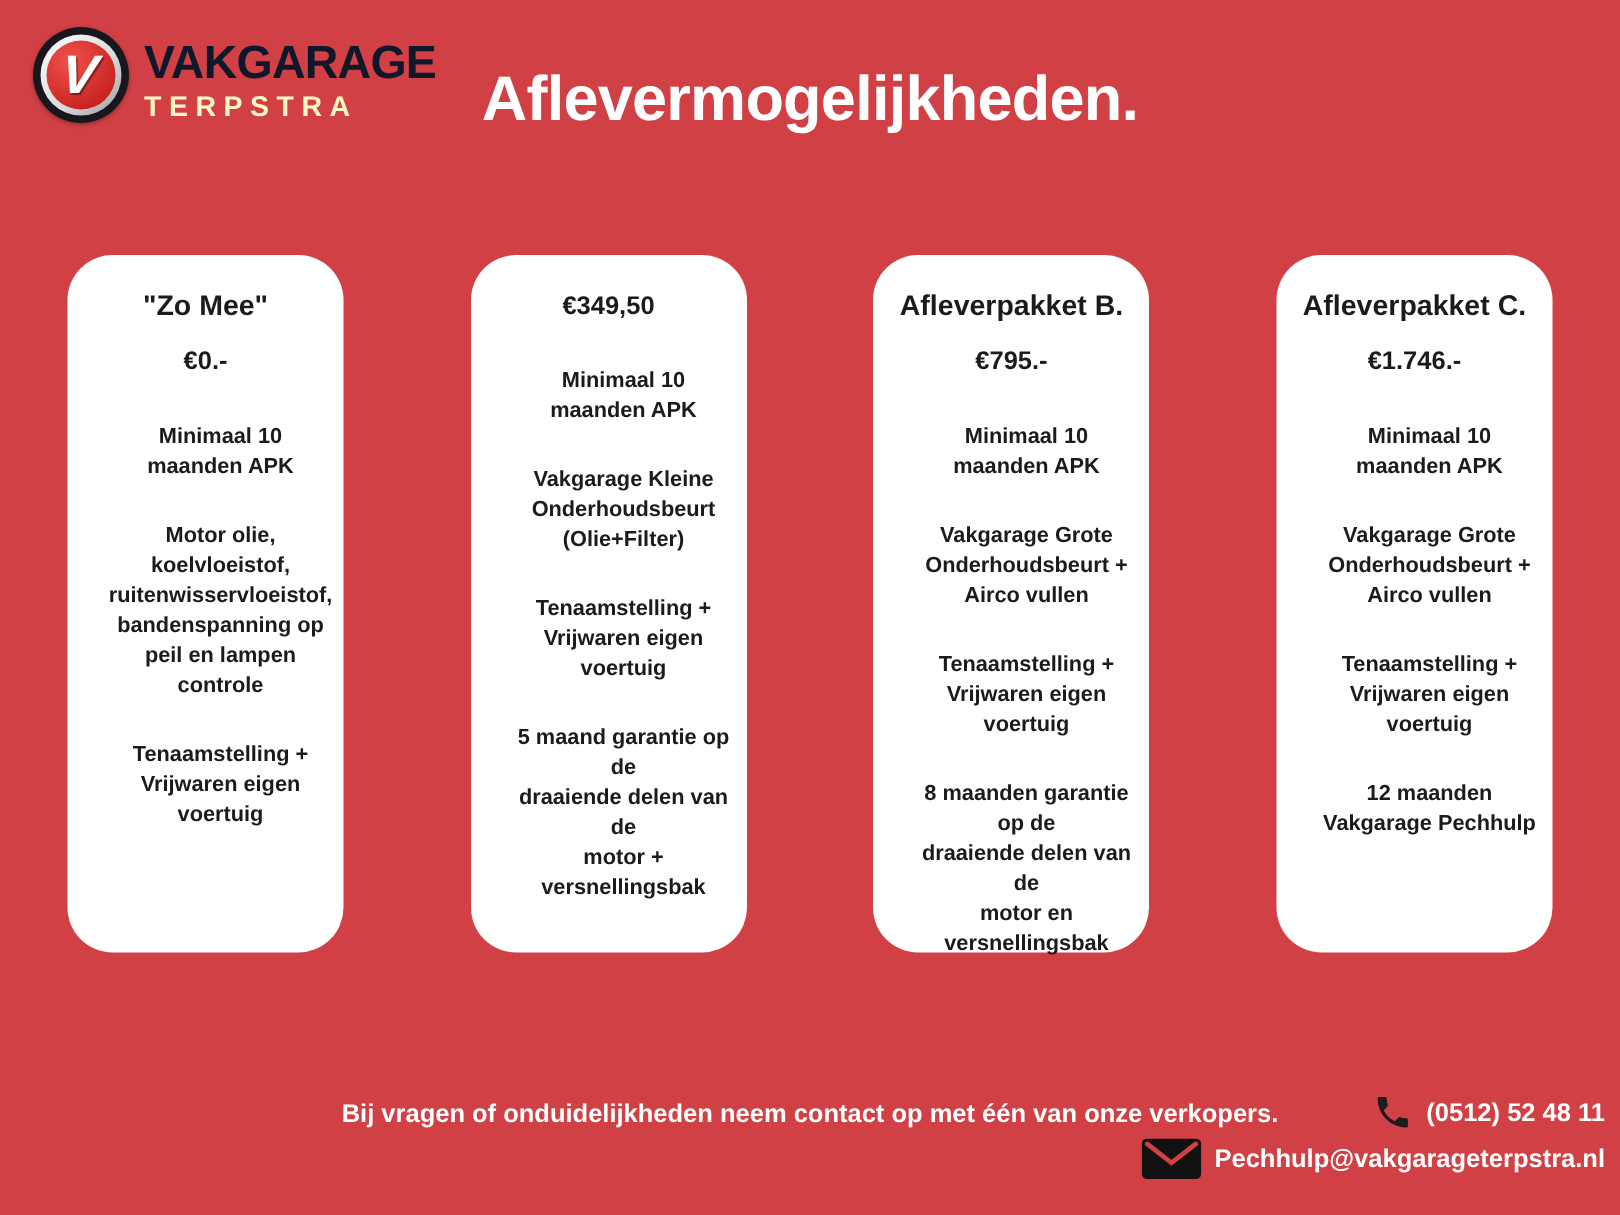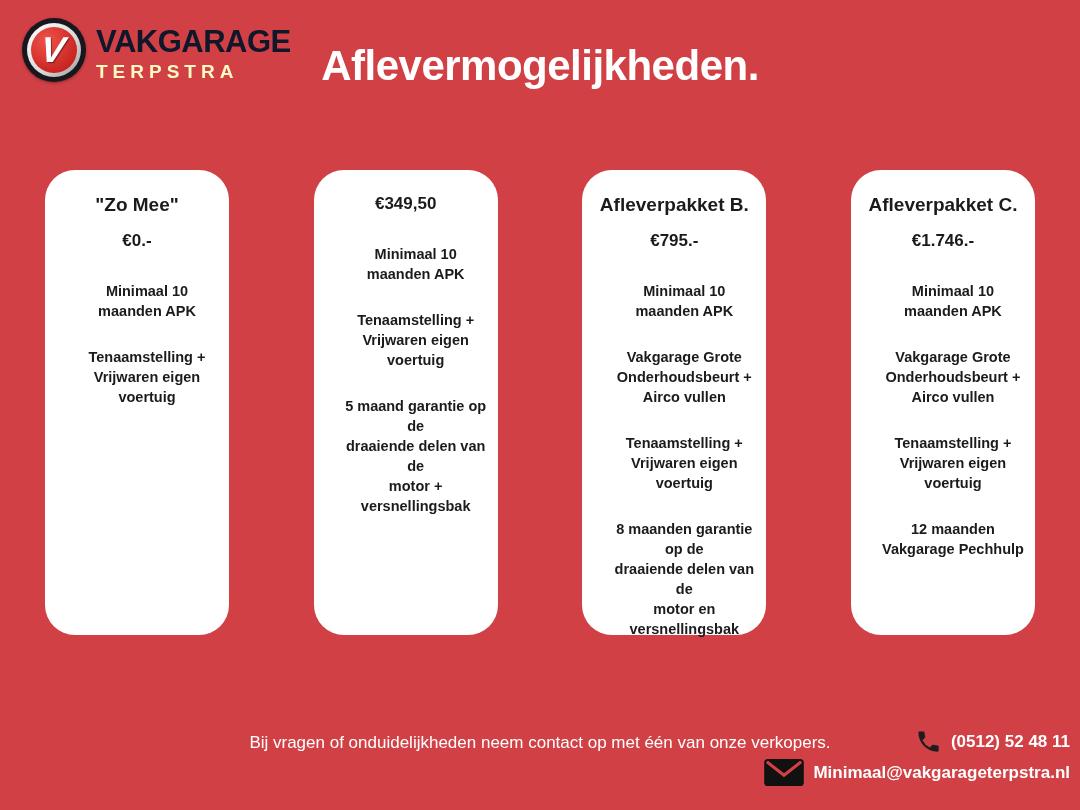--- a/index.html
+++ b/index.html
@@ -70,21 +70,21 @@
   }
   .card-title{font-size:19px;font-weight:bold;margin-bottom:15px;}
   .card-price{font-size:17px;font-weight:bold;margin-bottom:30px;}
   .card-item{
     font-size:14.5px;font-weight:bold;line-height:1.38;
     white-space:pre-line;margin-bottom:26px;margin-left:20px;
   }
   
   .footer-note{
     position:absolute;top:733px;left:0;width:100%;
-    text-align:center;color:#fff;font-size:17px;font-weight:normal;
+    text-align:center;color:#fff;font-size:17px;font-weight:bold;
   }
   .contact{
     position:absolute;right:10px;top:728px;
     display:flex;flex-direction:column;align-items:flex-end;gap:4px;
   }
   .contact-row{display:flex;align-items:center;gap:9px;color:#fff;font-size:17px;font-weight:bold;}
   .contact-row svg{display:block;}
 </style>
 </head>
 <body>
@@ -104,27 +104,34 @@
 </div>
 
 <h1 class="page-title">Aflevermogelijkheden.</h1>
 
 <main class="cards" id="cards">
     <section class="card">
       <h2 class="card-title">"Zo Mee"</h2>
       <div class="card-price">€0.-</div>
       <div class="card-item">Minimaal 10
 maanden APK</div>
+      <div class="card-item">Motor olie, koelvloeistof,
+ruitenwisservloeistof,
+bandenspanning op
+peil en lampen controle</div>
       <div class="card-item">Tenaamstelling +
 Vrijwaren eigen voertuig</div>
     </section>
     <section class="card">
       <div class="card-price">€349,50</div>
       <div class="card-item">Minimaal 10
 maanden APK</div>
+      <div class="card-item">Vakgarage Kleine
+Onderhoudsbeurt
+(Olie+Filter)</div>
       <div class="card-item">Tenaamstelling +
 Vrijwaren eigen voertuig</div>
       <div class="card-item">5 maand garantie op de
 draaiende delen van de
 motor + versnellingsbak</div>
     </section>
     <section class="card">
       <h2 class="card-title">Afleverpakket B.</h2>
       <div class="card-price">€795.-</div>
       <div class="card-item">Minimaal 10
@@ -160,15 +167,15 @@
     <svg width="27" height="27" viewBox="0 0 24 24">
       <path fill="#1d1d1d" d="M6.62 10.79a15.05 15.05 0 0 0 6.59 6.59l2.2-2.2a1 1 0 0 1 1.01-.25 11.36 11.36 0 0 0 3.58.57 1 1 0 0 1 1 1V20a1 1 0 0 1-1 1A17 17 0 0 1 3 4a1 1 0 0 1 1-1h3.5a1 1 0 0 1 1 1 11.36 11.36 0 0 0 .57 3.58 1 1 0 0 1-.25 1.01l-2.2 2.2z"></path>
     </svg>
     <span>(0512) 52 48 11</span>
   </div>
   <div class="contact-row">
     <svg width="40" height="27" viewBox="0 0 44 30">
       <rect x="0" y="0" width="44" height="30" rx="4" fill="#111111"></rect>
       <path d="M4 4 L22 18 L40 4" stroke="#d04045" stroke-width="3.5" fill="none" stroke-linecap="round"></path>
     </svg>
-    <span>Minimaal@vakgarageterpstra.nl</span>
+    <span>Pechhulp@vakgarageterpstra.nl</span>
   </div>
 </div>
 
 </body></html>

